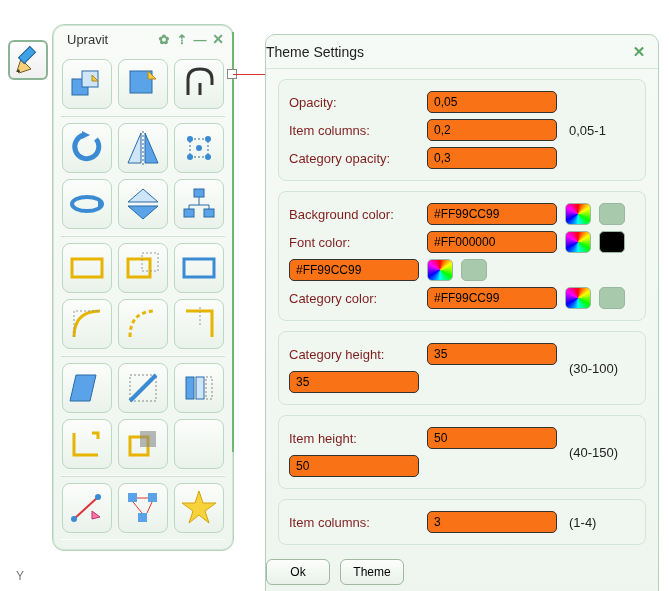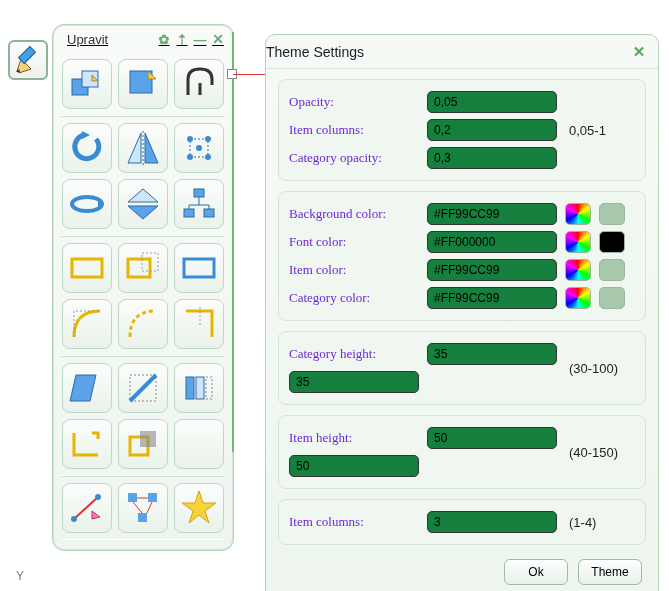--- a/index.html
+++ b/index.html
@@ -38,21 +38,20 @@
     border: 1px solid #b5d3bb;
     border-radius: 12px;
     padding-bottom: 10px;
     box-shadow: 0 0 0 1px #d5e6d8 inset;
   }
   .palette-header {
     display: flex;
     align-items: center;
     height: 28px;
     padding: 0 8px 0 14px;
-    text-decoration: underline;
   }
   .palette-title {
     flex: 1;
     color: #333;
   }
   .hdr-icons { display: flex; gap: 4px; align-items: center; }
   .hdr-icon {
     width: 14px;
     height: 14px;
     display: flex;
@@ -159,47 +158,46 @@
     padding: 8px 10px;
     border: 1px solid #d3e5d6;
     border-radius: 8px;
     background: #f0f7f1;
   }
   .row {
     display: flex;
     align-items: center;
     height: 28px;
   }
-  .lbl { width: 138px; color: #6d28d9; font-family: Liberation Serif, serif; }
+  .lbl { width: 138px; color: #7f1d1d; }
   .val-input {
     width: 130px;
     height: 22px;
     border: 1px solid #333;
     border-radius: 5px;
     padding: 0 6px;
-    background: #15803d;
+    background: #f97316;
     font-size: 12px;
     font-family: inherit;
   }
   .hint { margin-left: 12px; color: #222; }
   .swatch-btn {
     width: 26px;
     height: 22px;
     border-radius: 5px;
     margin-left: 8px;
     border: 1px solid #9cb7a1;
     cursor: pointer;
   }
   .rainbow { background: conic-gradient(red, yellow, lime, cyan, blue, magenta, red); }
   .sw-green { background: #a8c9ab; }
   .sw-black { background: #000; }
 
   .btn-row {
     display: flex;
-    justify-content: flex-end;
     gap: 10px;
     padding: 4px 16px 0 0;
   }
   .btn {
     min-width: 64px;
     height: 26px;
     border: 1px solid #9fb9a4;
     border-radius: 6px;
     background: linear-gradient(#fdfefd, #e8f1e9);
     cursor: pointer;
@@ -443,21 +441,20 @@
       <div class="swatch-btn rainbow"></div>
       <div class="swatch-btn sw-green"></div>
     </div>
     <div class="row">
       <span class="lbl">Font color:</span>
       <input class="val-input" value="#FF000000" style="">
       <div class="swatch-btn rainbow"></div>
       <div class="swatch-btn sw-black"></div>
     </div>
     <div class="row">
-      <span class="lbl">Item color:</span>
       <input class="val-input" value="#FF99CC99" style="">
       <div class="swatch-btn rainbow"></div>
       <div class="swatch-btn sw-green"></div>
     </div>
     <div class="row">
       <span class="lbl">Category color:</span>
       <input class="val-input" value="#FF99CC99" style="">
       <div class="swatch-btn rainbow"></div>
       <div class="swatch-btn sw-green"></div>
     </div>

